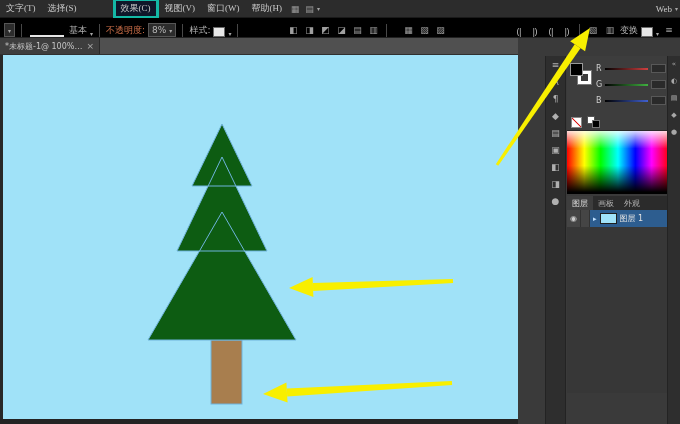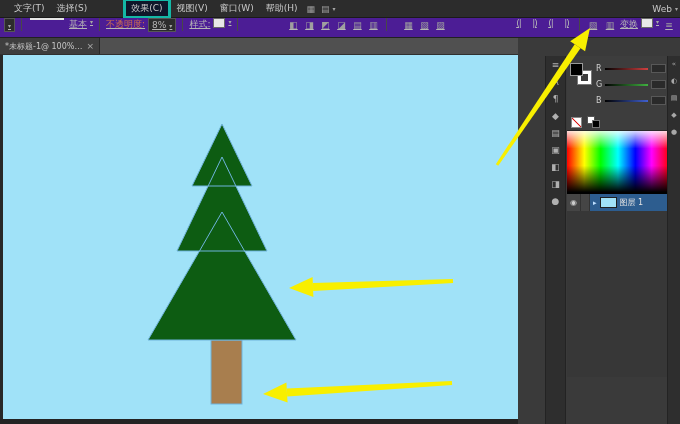--- a/index.html
+++ b/index.html
@@ -5,33 +5,33 @@
   * { margin:0; padding:0; box-sizing:border-box; }
   html,body { width:680px; height:424px; }
   body {
     position:relative; overflow:hidden; background:#3a3a3a;
     font-family:"DejaVu Sans","Liberation Sans",sans-serif;
     color:#c8c8c8; cursor:default;
   }
   
   .menu-bar { position:absolute; top:0; left:0; width:680px; height:18px;
     background:#2c2c2c; border-bottom:1px solid #1a1a1a;
-    display:flex; align-items:center; font-size:9px; padding-left:8px; z-index:5; }
+    display:flex; align-items:center; font-size:9px; padding-left:0; z-index:5;font-family:Liberation Serif, serif; }
   .menu-item { padding:2px 6px; white-space:nowrap; }
   .menu-item.active { background:#0f172a; border:3px solid #14b8a6; padding:1px 5px;margin-left:30px; }
   .menu-icon { margin:0 3px; color:#9a9a9a; font-size:9px; }
   .caret { font-size:6px; color:#a5a5a5; }
   .spacer { flex:1; }
   .workspace { display:flex; align-items:center; gap:3px; margin-right:2px; }
 
   
   .options-bar { position:absolute; top:18px; left:0; width:680px; height:20px;
-    background:#4c1d95; border-bottom:1px solid #212121;
-    display:flex; align-items:flex-start; font-size:9px; color:#b5b5b5;
-    padding:0 4px; gap:3px; z-index:5;text-decoration:underline; }
+    background:#000000; border-bottom:1px solid #212121;
+    display:flex; align-items:flex-end; font-size:9px; color:#b5b5b5;
+    padding:0 4px; gap:3px; z-index:5; }
   .vsep { width:1px; height:13px; background:#252525; border-right:1px solid #484848; margin:0 3px; }
   .opt-box { display:flex; align-items:center; gap:3px; background:#2c2c2c;
     border:1px solid #565656; padding:0 3px; height:14px; }
   .stroke-line { width:34px; height:2px; background:#e6e6e6; margin:0 2px; }
   .opt-link { color:#d0714a; white-space:nowrap; }
   .style-swatch { width:12px; height:10px; background:#e8e8e8; border:1px solid #6a6a6a; }
   .icon-btn { width:14px; text-align:center; color:#9f9f9f; font-size:9px; line-height:14px; }
   .bracket { color:#b8b8b8; font-size:9px; letter-spacing:-1px; width:13px; text-align:center; }
   .align-group { display:flex; gap:2px; margin-left:42px; }
   .dist-group { display:flex; gap:2px; margin-left:8px; }
@@ -226,20 +226,25 @@
     </div>
     <div class="swatch-row">
       <div class="none-swatch"></div>
       <div class="bw-swatch">
         <div class="bw-w"></div>
         <div class="bw-b"></div>
       </div>
     </div>
     <div class="spectrum"></div>
 
+    <div class="layers-tabs">
+      <span class="ptab active">图层</span>
+      <span class="ptab">画板</span>
+      <span class="ptab">外观</span>
+    </div>
     <div class="layer-row">
       <div class="eye-box">
         <span>◉</span>
       </div>
       <div class="lock-box"></div>
       <div class="layer-sel">
         <span class="expand">▸</span>
         <div class="layer-thumb"></div>
         <span class="layer-name">图层 1</span>
       </div>

